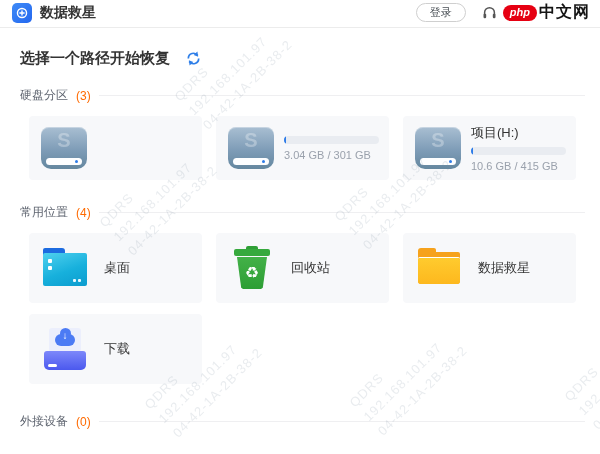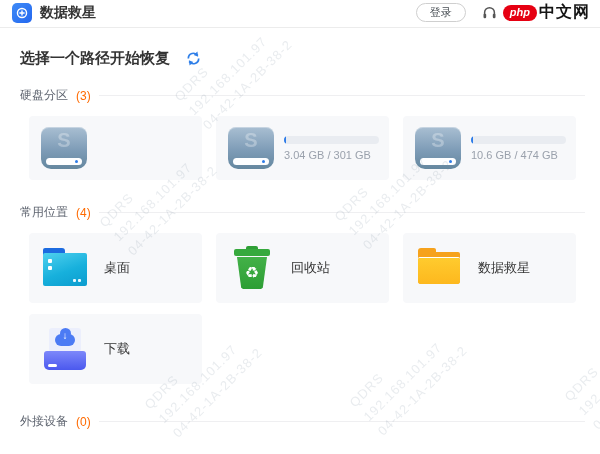--- a/index.html
+++ b/index.html
@@ -219,24 +219,25 @@
       </div>
     </div>
 
     <div class="card disk-card">
       <div class="drive-icon">
         <span class="drive-glyph">S</span>
         <span class="drive-slot"></span>
         <span class="drive-led"></span>
       </div>
       <div class="disk-info">
+        <div class="disk-name">项目(H:)</div>
         <div class="progress-track">
           <div class="progress-fill" style="width: 2.5%;"></div>
         </div>
-        <div class="disk-usage">10.6 GB / 474 GB</div>
+        <div class="disk-usage">10.6 GB / 415 GB</div>
       </div>
     </div>
 
   </div>
 
   <div class="section-header">
     <span>常用位置</span>
       <span class="section-count">(4)</span>
     <span class="rule"></span>
   </div>

